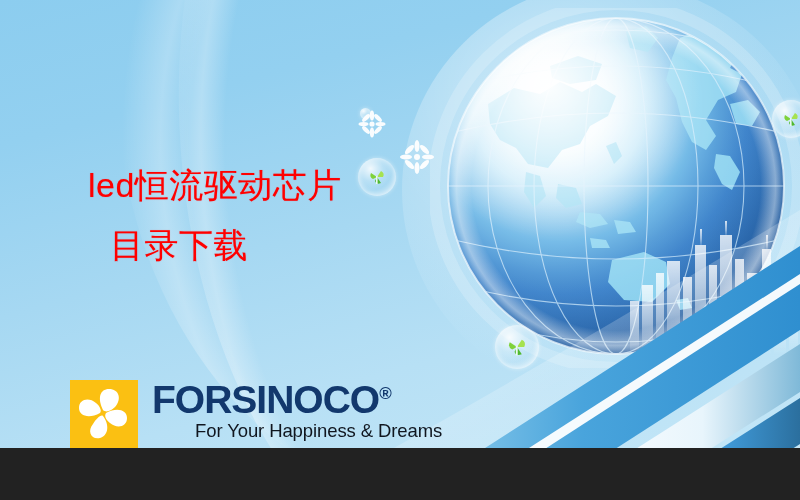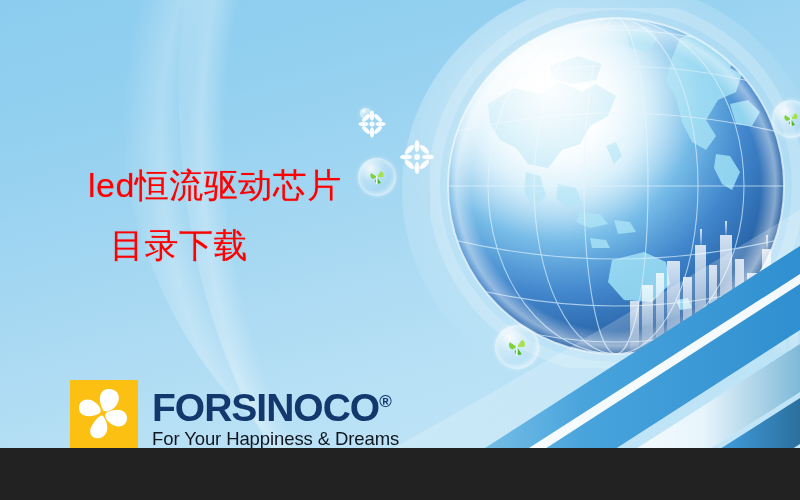--- a/index.html
+++ b/index.html
@@ -75,21 +75,21 @@
     text-shadow:0 0 1px rgba(255,0,0,.4);
   }
   #headline .line2{
     display:block;
     margin-top:26px;
     margin-left:22px;
   }
 
   #logo{
     position:absolute;left:70px;top:380px;
-    display:flex;align-items:flex-end;
+    display:flex;align-items:flex-start;
   }
   #logo-mark{
     width:68px;height:68px;
     background:#fbc012;
     flex:0 0 auto;
     position:relative;
   }
   #logo-text{margin-left:14px;line-height:1;}
   #brand-name{
     font-size:39px;
@@ -103,20 +103,21 @@
     font-size:17px;
     vertical-align:super;
     letter-spacing:0;
   }
   #brand-tagline{
     font-size:18.5px;
     color:#10161f;
     margin-top:3px;
     white-space:nowrap;
     letter-spacing:-.1px;
+    margin-left:43px;
   }
 </style>
 </head>
 <body>
 
 <div id="stage">
 
   <div class="layer">
     <div class="swoosh sw1"></div>
     <div class="swoosh sw2"></div>

